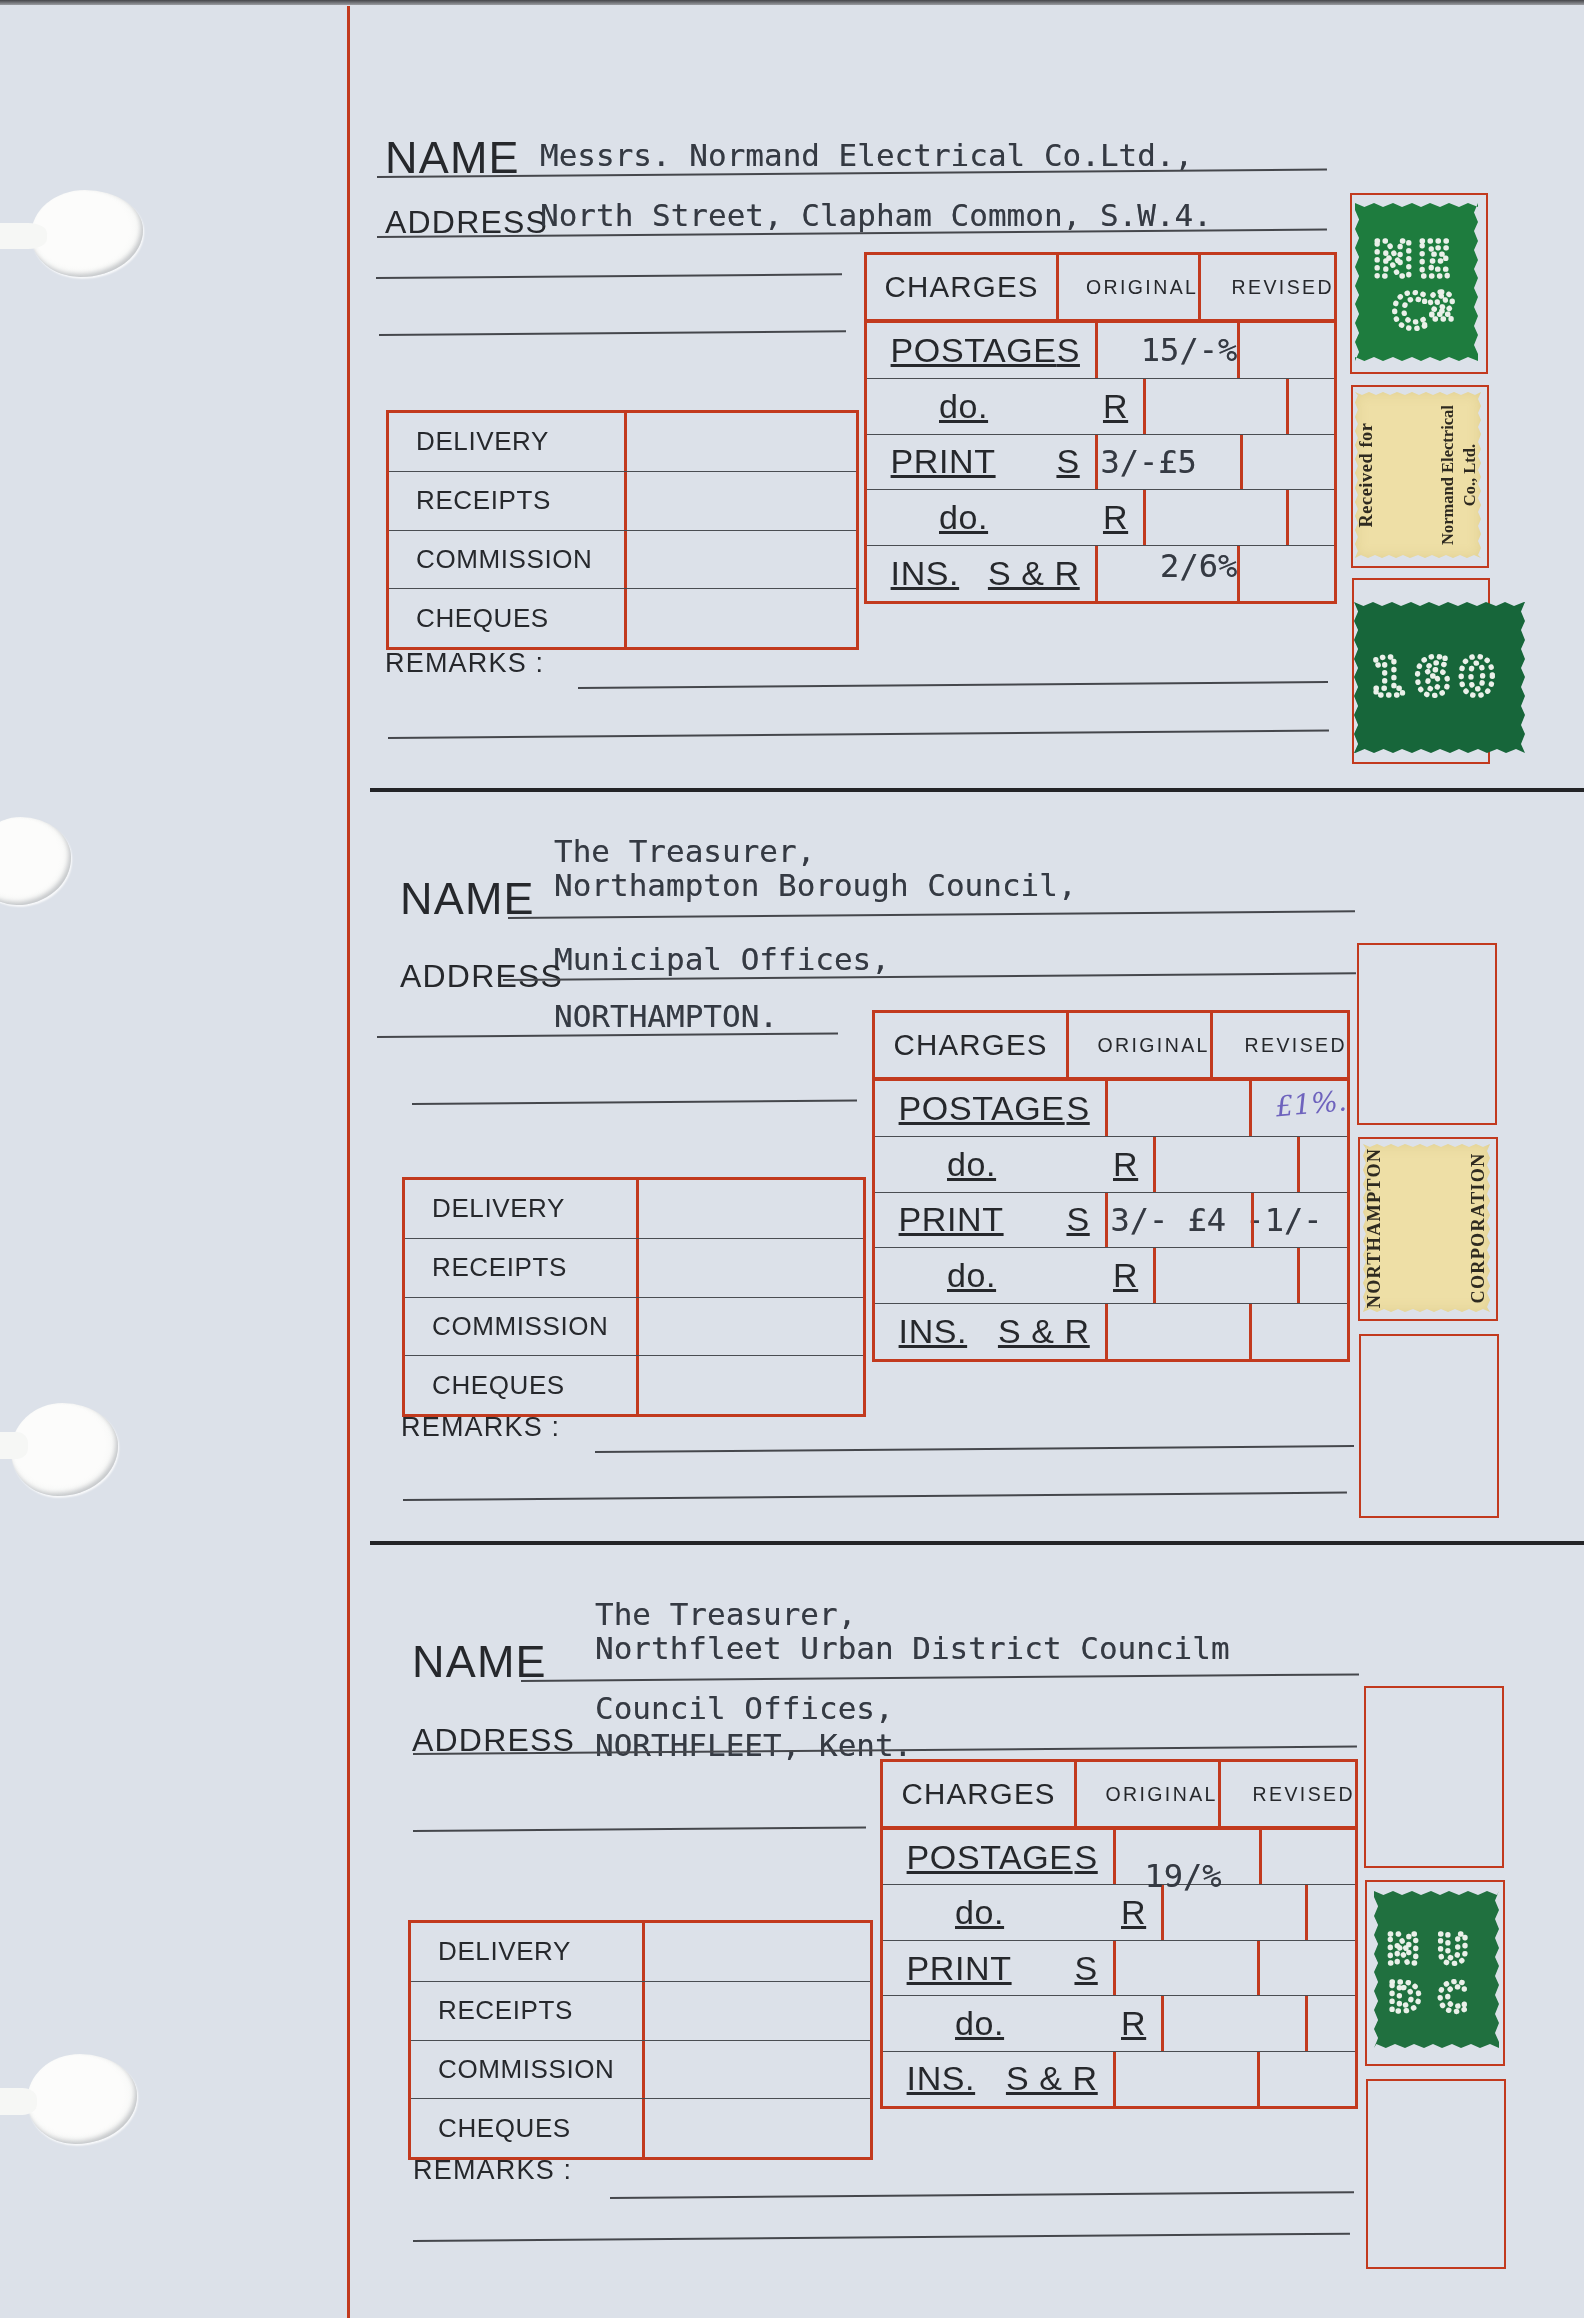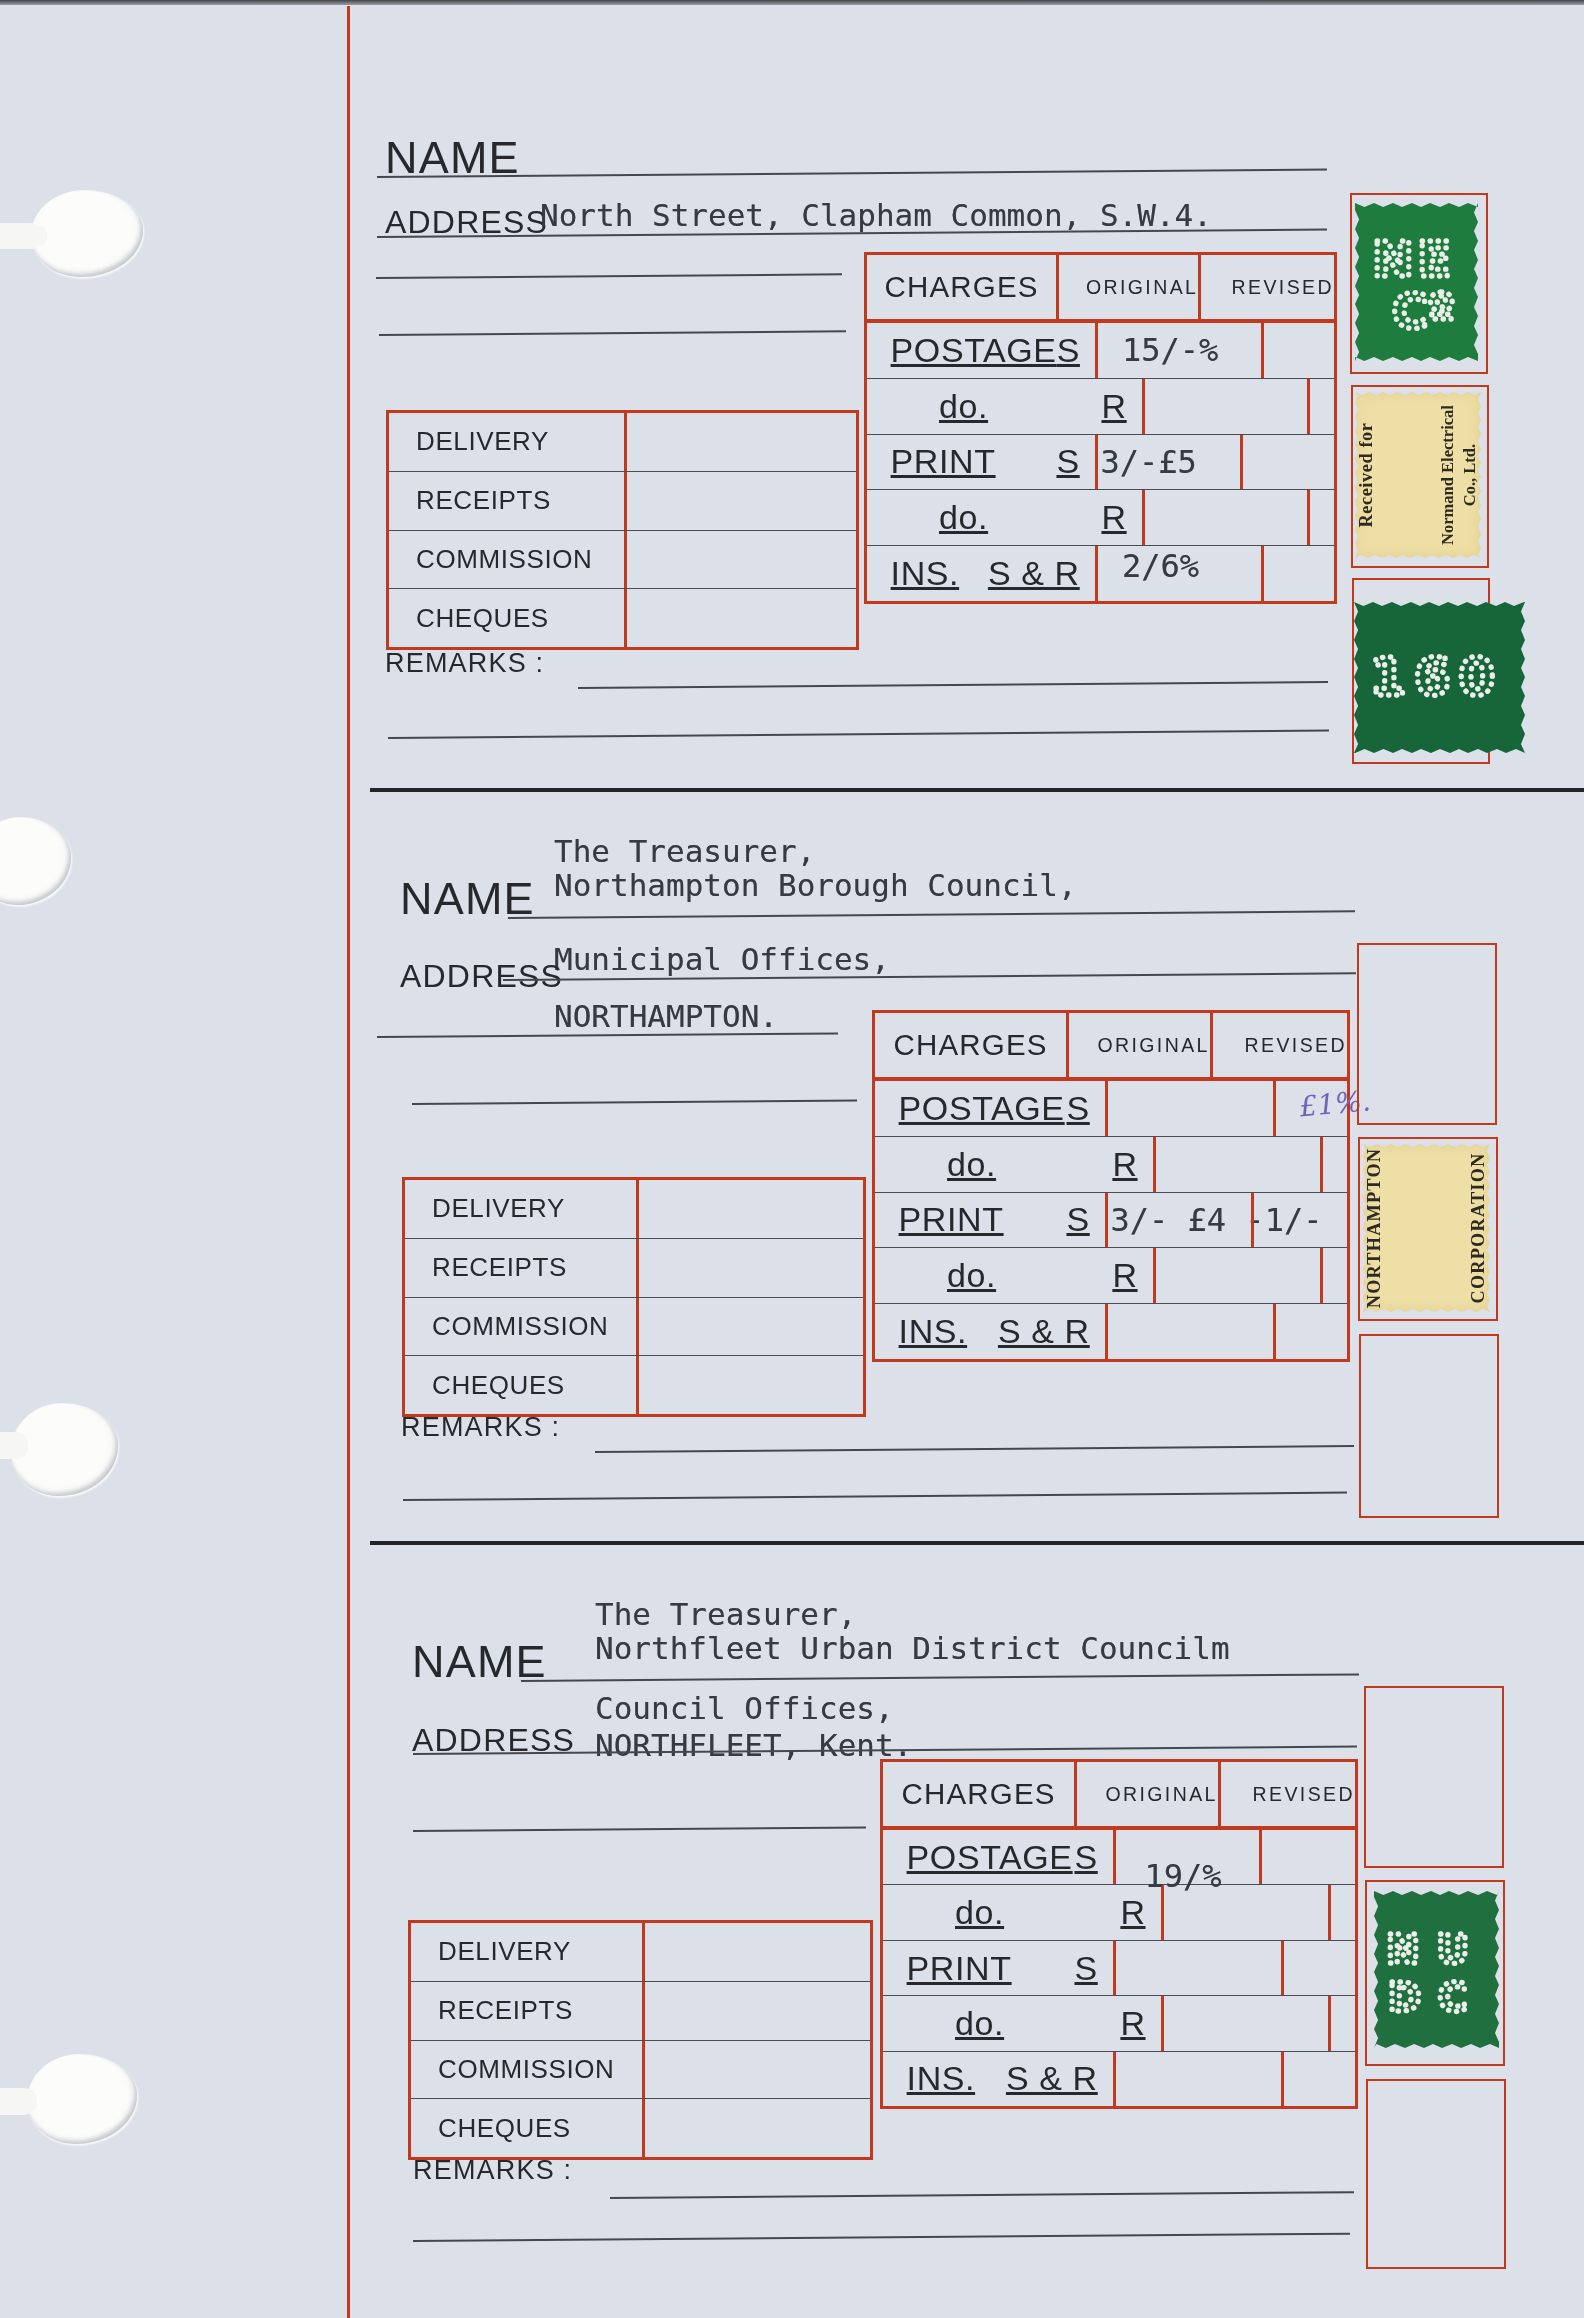--- a/index.html
+++ b/index.html
@@ -39,21 +39,21 @@
   .ch-row.data{flex:1;}
   .ch-row.data + .ch-row.data{border-top:1.8px solid #4a4d52;}
   .cell{display:flex;align-items:center;min-width:0;}
   .c1{width:40.5%;}
   .c2{width:29.8%;border-left:3.5px solid var(--red);}
   .c3{flex:1;border-left:3.5px solid var(--red);}
   .hc1{justify-content:center;font-size:29.5px;letter-spacing:1.2px;}
   .hc2{justify-content:flex-end;font-size:19.5px;letter-spacing:2.4px;}
   .lab{justify-content:space-between;padding:0 15.3px 0 23.6px;font-size:34px;letter-spacing:0.6px;text-decoration:underline;}
   .lab.ind{padding-left:72px;}
-  .val{justify-content:flex-start;font-family:"DejaVu Sans Mono",monospace;font-size:32px;color:var(--type);padding-left:24px;}
+  .val{justify-content:flex-end;font-family:"DejaVu Sans Mono",monospace;font-size:32px;color:var(--type);}
   .val .tval{text-shadow:0 0 0.6px rgba(53,58,67,.5);white-space:nowrap;}
   .vleft{justify-content:flex-start;padding-left:2.4px;}
   .tval.low{transform:translateY(19px);}
   .tval.hand{font-family:"DejaVu Serif",serif;font-style:italic;font-size:28px;color:#6e63bd;
              text-shadow:none;transform:rotate(-5deg) translateY(-4.7px);}
   
   .ledger{position:absolute;border:3.5px solid var(--red);display:flex;flex-direction:column;margin-top:30px;}
   .lg-row{flex:1;display:flex;}
   .lg-row + .lg-row{border-top:1.8px solid #4a4d52;}
   .lg-lab{width:51%;display:flex;align-items:center;padding-left:27px;font-size:26px;
@@ -82,20 +82,21 @@
 
   <div class="hole" style="left:31px;top:190px;width:112px;height:87px"></div>
   <div class="hole-tail" style="left:0;top:223px;width:47px;height:26px"></div>
   <div class="hole" style="left:-26.5px;top:817px;width:97px;height:88px"></div>
   <div class="hole" style="left:10.6px;top:1403px;width:107px;height:93px"></div>
   <div class="hole-tail" style="left:0;top:1432px;width:28px;height:27px"></div>
   <div class="hole" style="left:26.5px;top:2054px;width:110px;height:90px"></div>
   <div class="hole-tail" style="left:0;top:2088px;width:37px;height:27px"></div>
 
   <div class="plabel name-l" style="left:385px;top:132px">NAME</div>
+  <div class="typed" style="left:540px;top:137px">Messrs. Normand Electrical Co.Ltd.,</div>
   <div class="rule tilt" style="left:377px;top:176px;width:950px"></div>
 
   <div class="plabel addr-l" style="left:385px;top:204px">ADDRESS</div>
   <div class="typed" style="left:540px;top:197px">North Street, Clapham Common, S.W.4.</div>
   <div class="rule tilt" style="left:377px;top:236px;width:950px"></div>
 
   <div class="rule tilt" style="left:376px;top:277px;width:466px"></div>
   <div class="rule tilt" style="left:379px;top:334px;width:467px"></div>
 
   <div class="charges" style="left:864px;top:252px;width:467px;height:346px">

